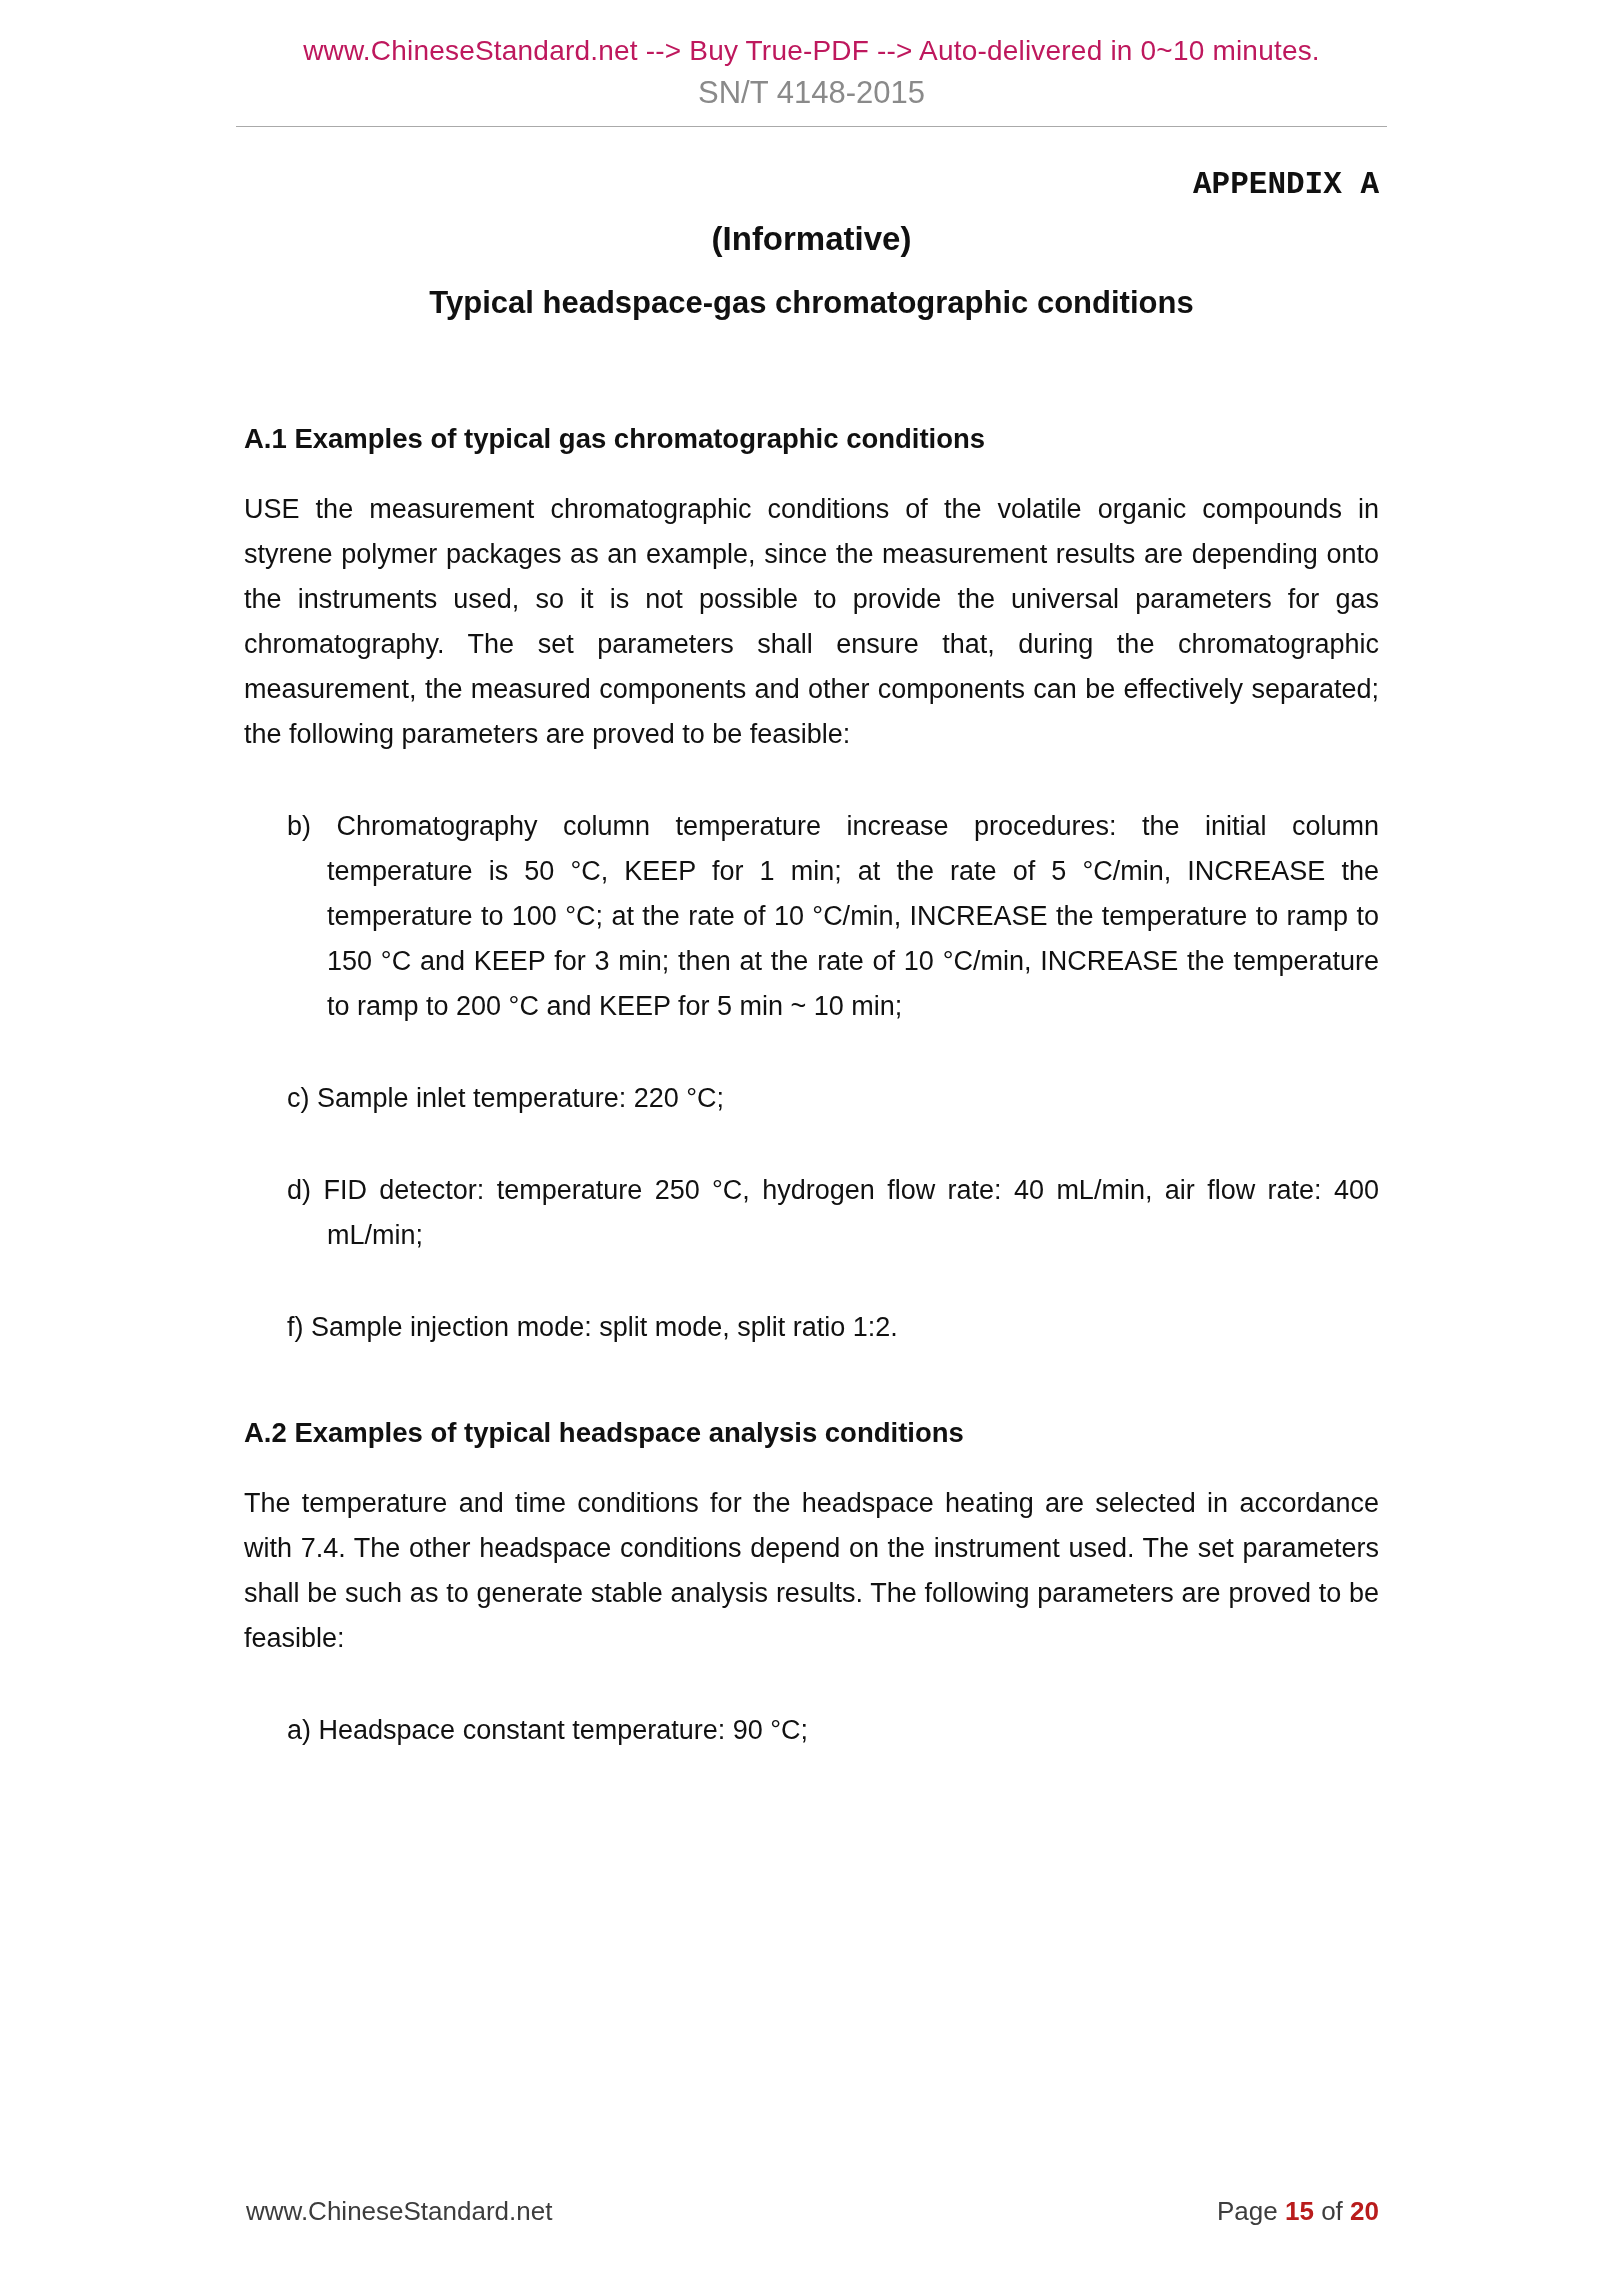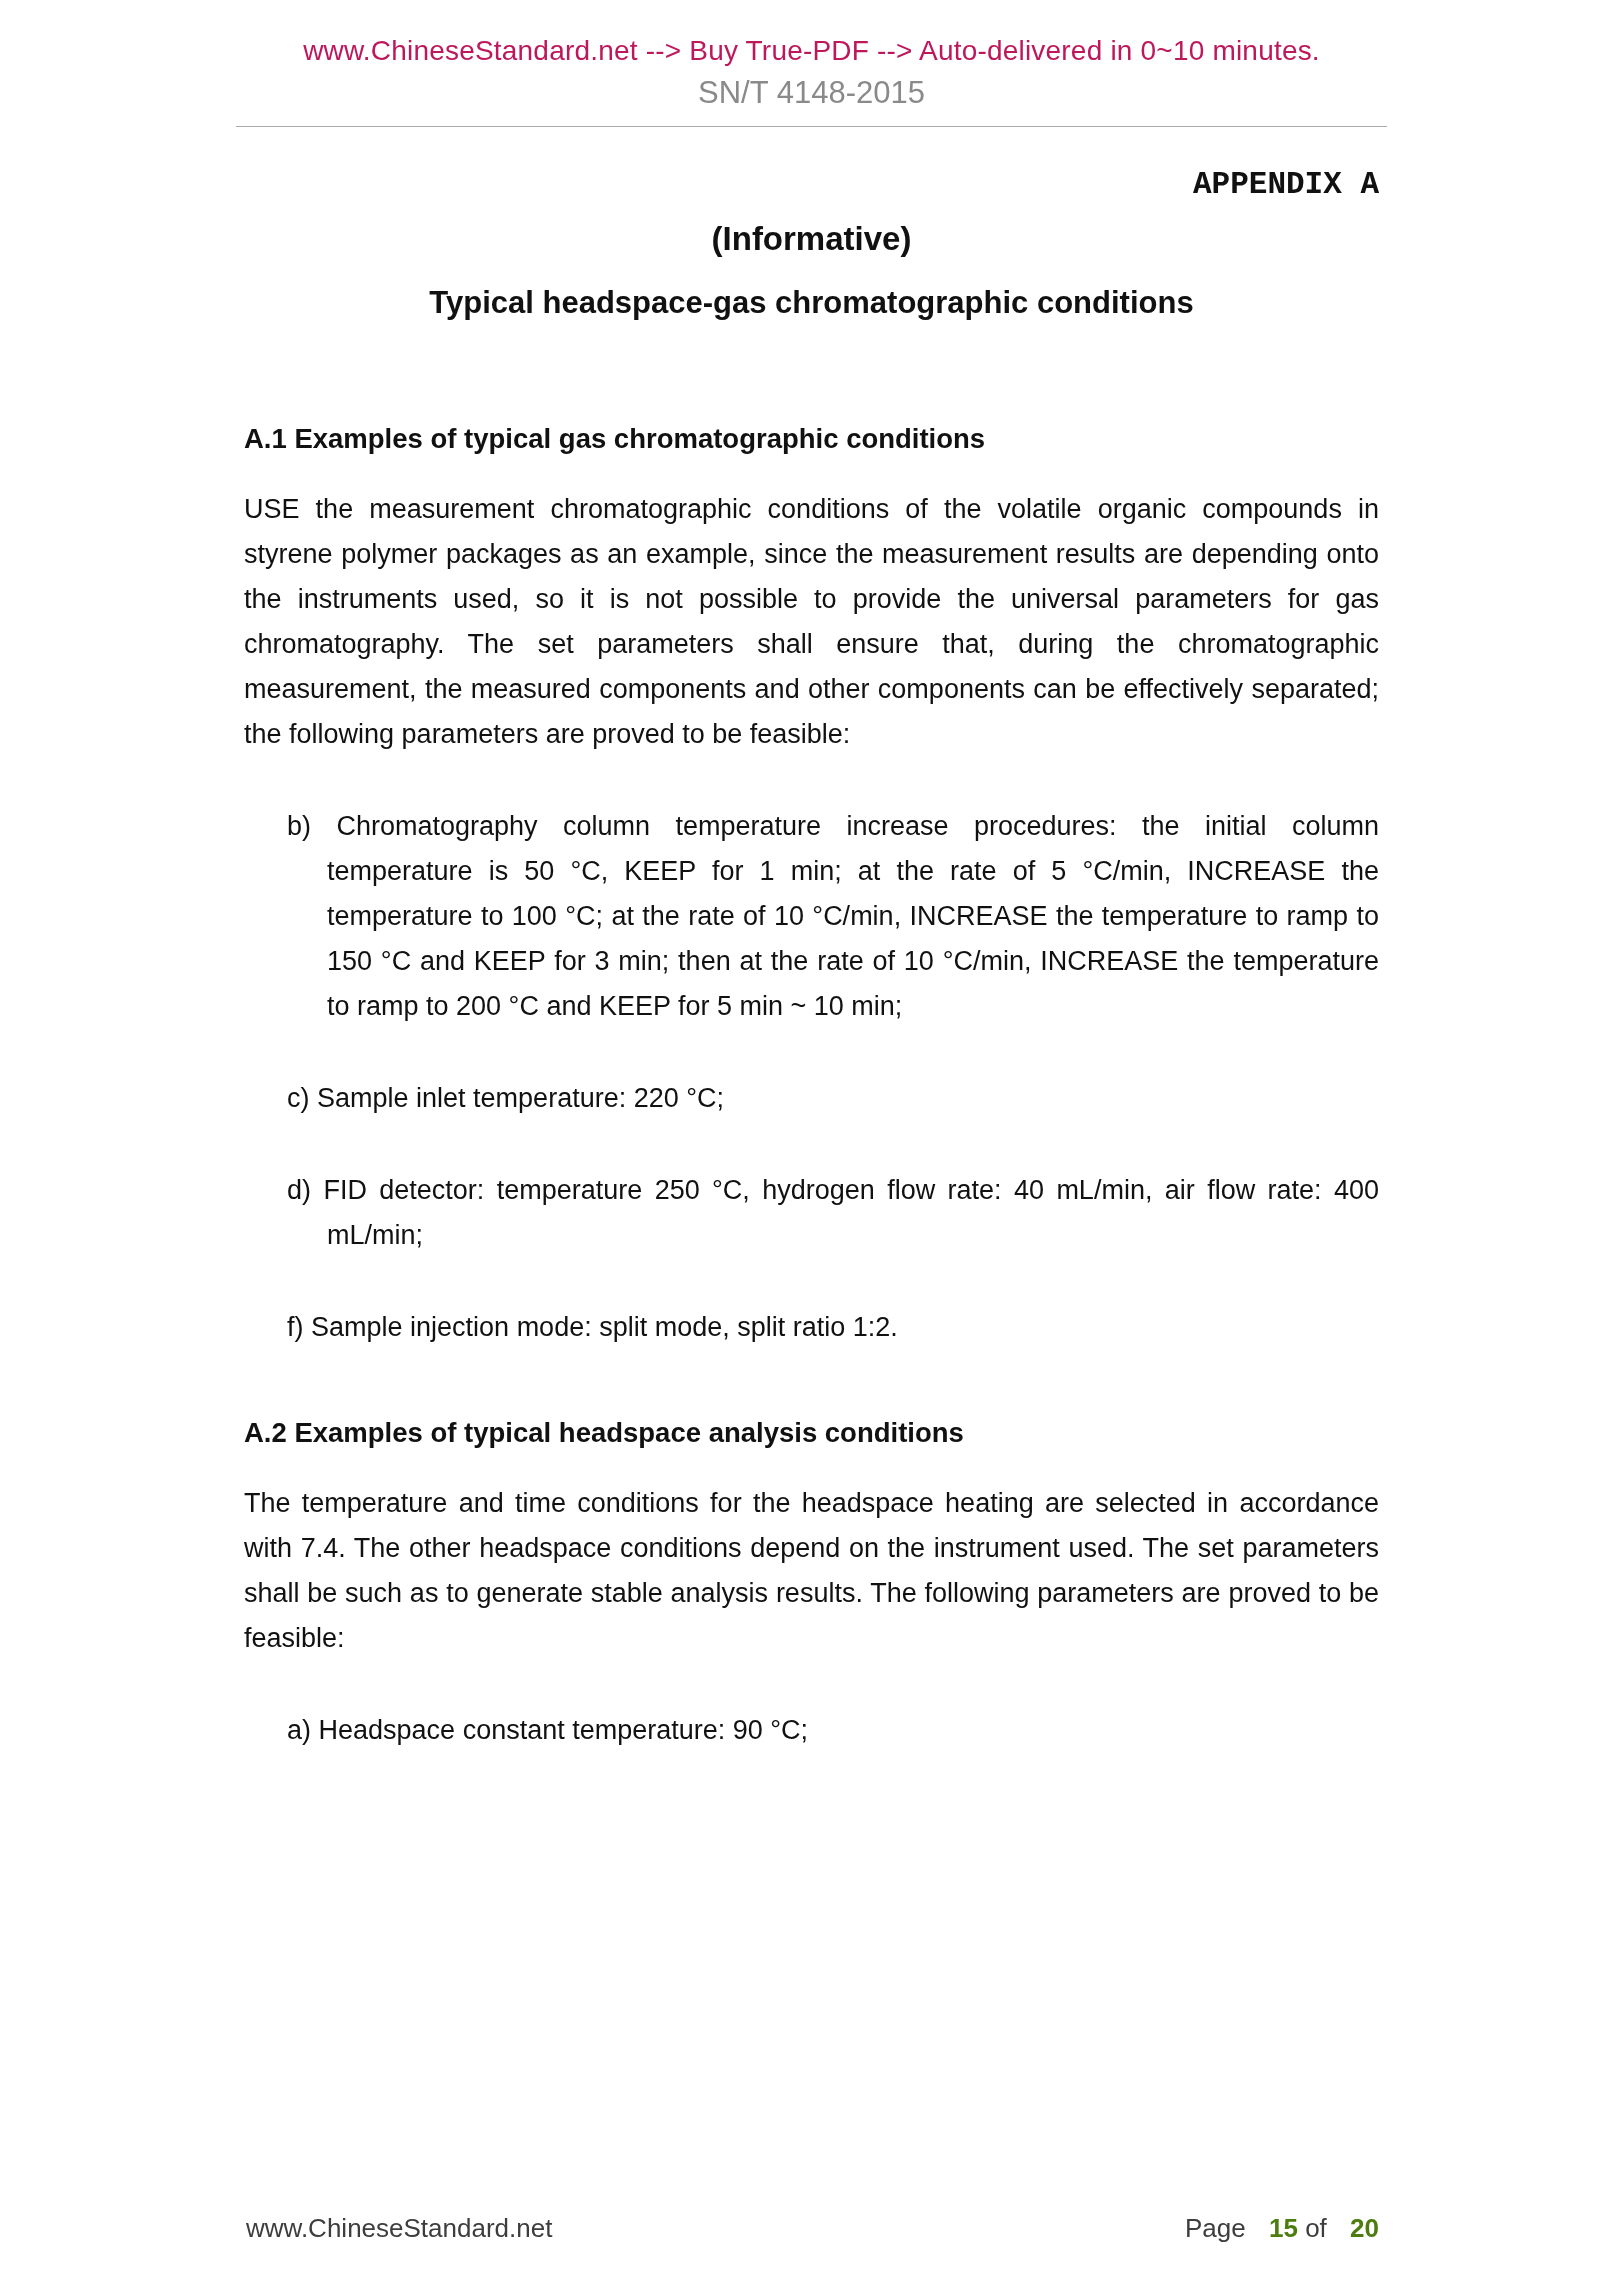--- a/index.html
+++ b/index.html
@@ -50,28 +50,28 @@
     margin-top: 47px;
     margin-left: 83px;
     text-indent: -40px;
   }
 
   
   .footer {
     position: absolute;
     left: 246px;
     right: 244px;
-    bottom: 51px;
+    bottom: 68px;
     display: flex;
     justify-content: space-between;
     align-items: flex-end;
     font-size: 26px;
     color: #3d3d3d;
   }
-  .footer .pageinfo b { font-weight: 700; color: #4d7c0f; margin-left: 16px; }
+  .footer .pageinfo b { font-weight: 700; color: #b91c1c; }
 </style>
 </head>
 <body>
 
 <div class="page">
 
   <header>
     <div class="promo">www.ChineseStandard.net --&gt; Buy True-PDF --&gt; Auto-delivered in 0~10 minutes.</div>
     <div class="doc-number">SN/T 4148-2015</div>
     <hr class="header-rule">

